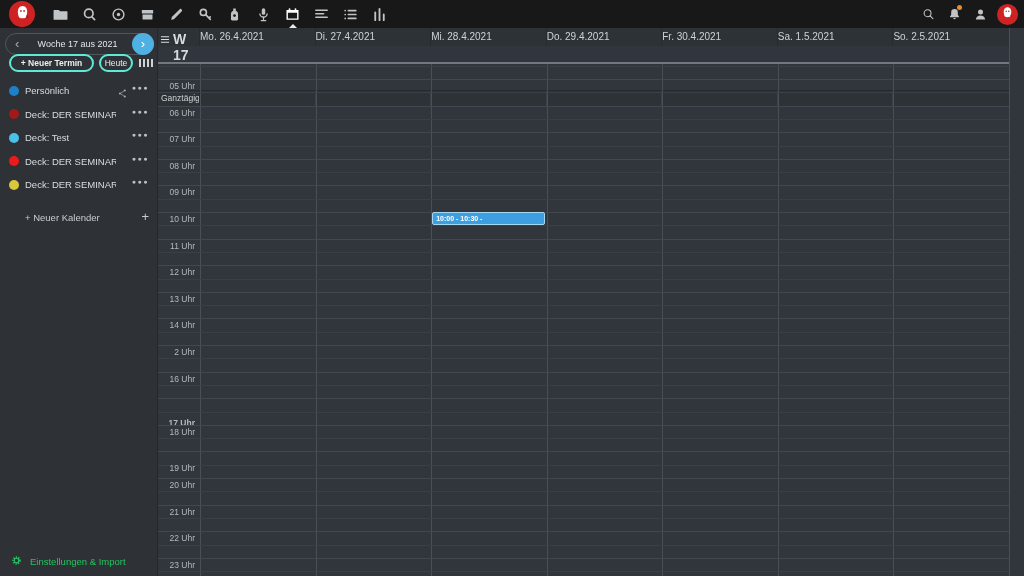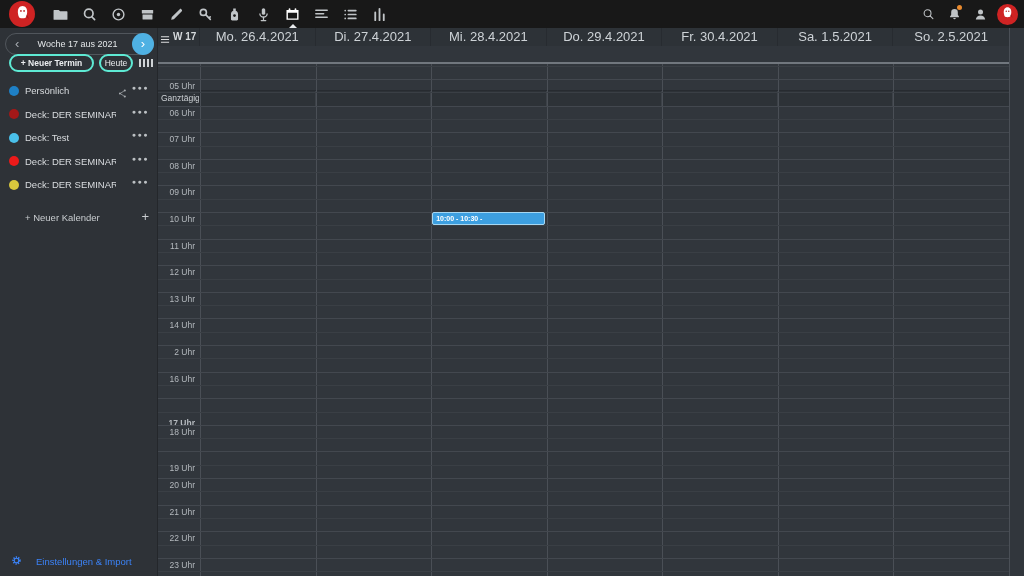--- a/index.html
+++ b/index.html
@@ -48,33 +48,33 @@
   .cal-item { position:relative; height:23.5px; cursor:pointer; }
   .cal-dot { position:absolute; left:9px; top:6.5px; width:10px; height:10px; border-radius:50%; }
   .cal-label { position:absolute; left:25px; right:42px; top:6px; font-size:9.5px; color:#d9dcdf;
                white-space:nowrap; overflow:hidden; }
   .cal-share { position:absolute; right:30px; top:6px; width:11px; height:11px; color:#a7abaf; cursor:pointer; }
   .cal-share svg { width:11px; height:11px; }
   .cal-dots { position:absolute; right:9px; top:5px; color:#bcc0c3; font-size:7px; letter-spacing:1.5px; cursor:pointer; }
   .newcal { position:absolute; left:0; top:179px; width:158px; height:22px; cursor:pointer; }
   .newcal-label { position:absolute; left:25px; top:5px; font-size:9.5px; color:#c9cdd0; }
   .newcal-plus { position:absolute; right:9px; top:2px; font-size:13px; color:#c9cdd0; }
-  .settings { position:absolute; left:11px; bottom:6px; display:flex; align-items:center; gap:14px;
-              color:#3b82f6; cursor:pointer; }
+  .settings { position:absolute; left:11px; bottom:6px; display:flex; align-items:center; gap:8px;
+              color:#22c55e; cursor:pointer; }
   .settings svg { width:11px; height:11px; }
   .settings-label { font-size:9.5px; }
 
   
   .content { position:absolute; left:158px; top:28px; width:866px; height:548px; background:#31363c; }
   .dayhead { position:absolute; left:0; top:0; width:851px; height:18px; background:#2d3237; display:flex; }
   .gutterhead { width:42px; position:relative; border-right:1px solid #272b30; flex:none; }
-  .wk { position:absolute; left:15px; top:3px; font-size:10px; font-weight:bold; color:#d6dadd; }
+  .wk { position:absolute; left:15px; top:3px; font-size:14px; font-weight:bold; color:#d6dadd; }
   .hamb { position:absolute; left:2px; top:3px; width:11px; height:11px; color:#edeff0; cursor:pointer; }
   .hamb svg { width:11px; height:11px; }
-  .daycell { flex:none; border-right:1px solid #272b30; text-align:center; font-size:13px; color:#ced3d7;
+  .daycell { flex:none; border-right:1px solid #272b30; text-align:left; font-size:10px; color:#ced3d7;
              line-height:18px; white-space:nowrap; overflow:hidden; cursor:pointer; }
   .daycell:last-child { border-right:none; }
   .alldayrow { position:absolute; left:0; top:18px; width:851px; height:16px; background:#2d3237;
                display:flex; border-top:1px solid #272b30;margin-top:44px; }
   .gutterallday { width:42px; flex:none; border-right:1px solid #272b30; font-size:8.5px; color:#ced2d6;
                   line-height:15px; padding-left:3px; white-space:nowrap; overflow:hidden; }
   .alldaycell { flex:none; border-right:1px solid #3c4147; cursor:pointer; }
   .alldaycell:last-child { border-right:none; }
   .sep { position:absolute; left:0; top:34px; width:851px; height:2px; background:#71777e; }
   .grid { position:absolute; left:0; top:36px; width:866px; height:512px; overflow:hidden; }

